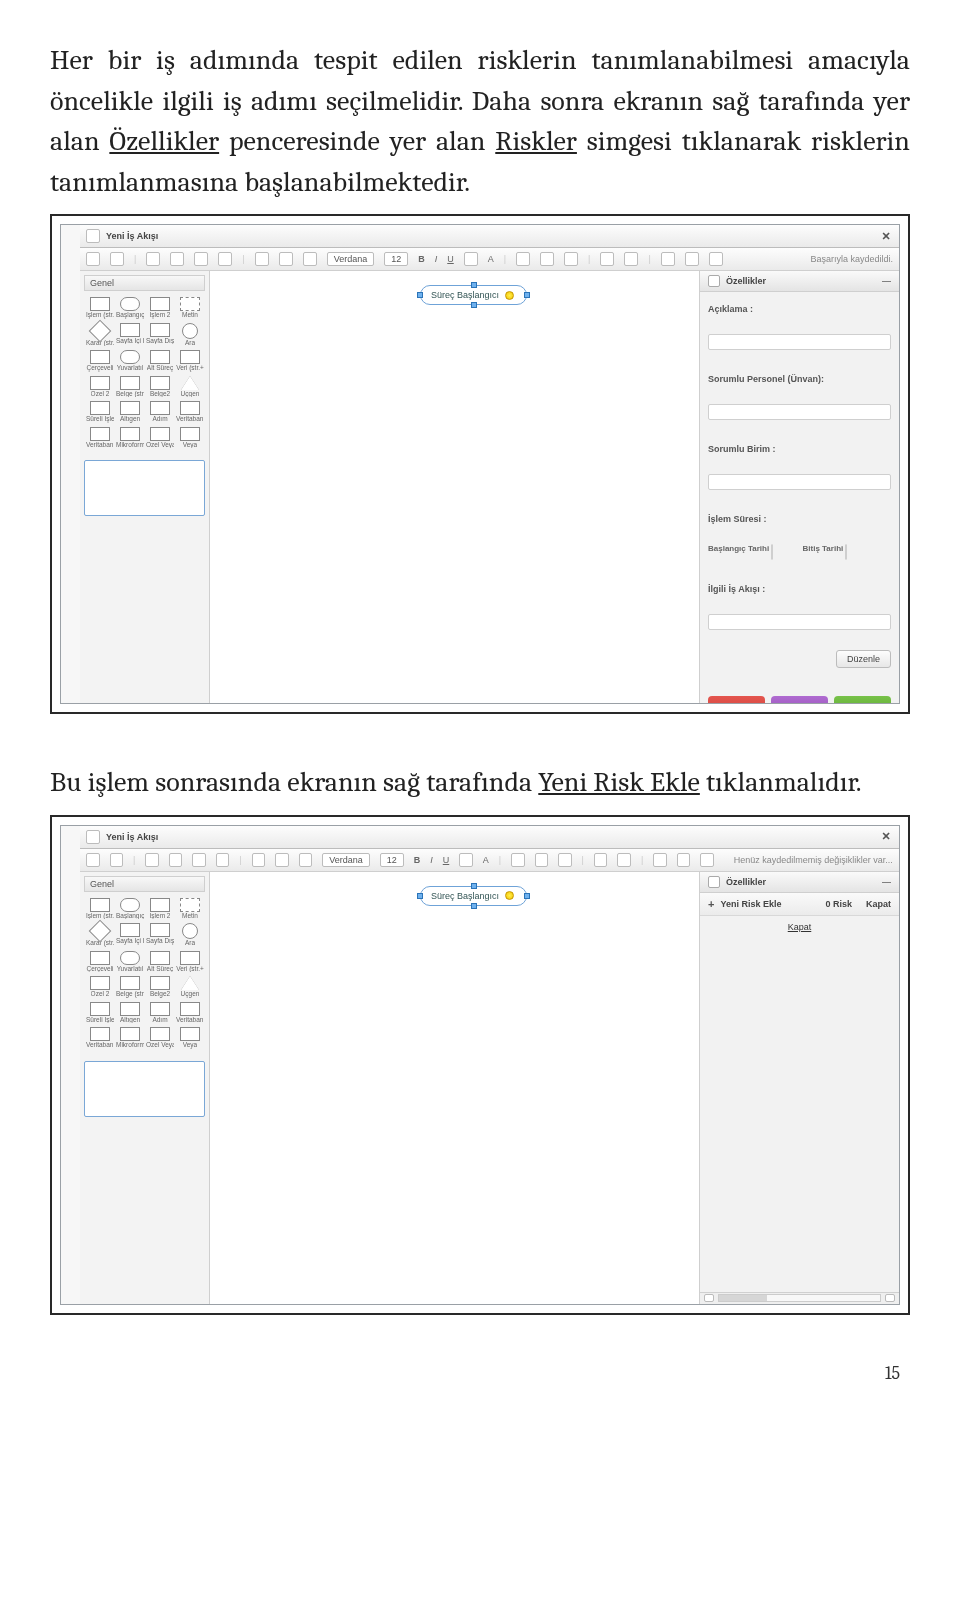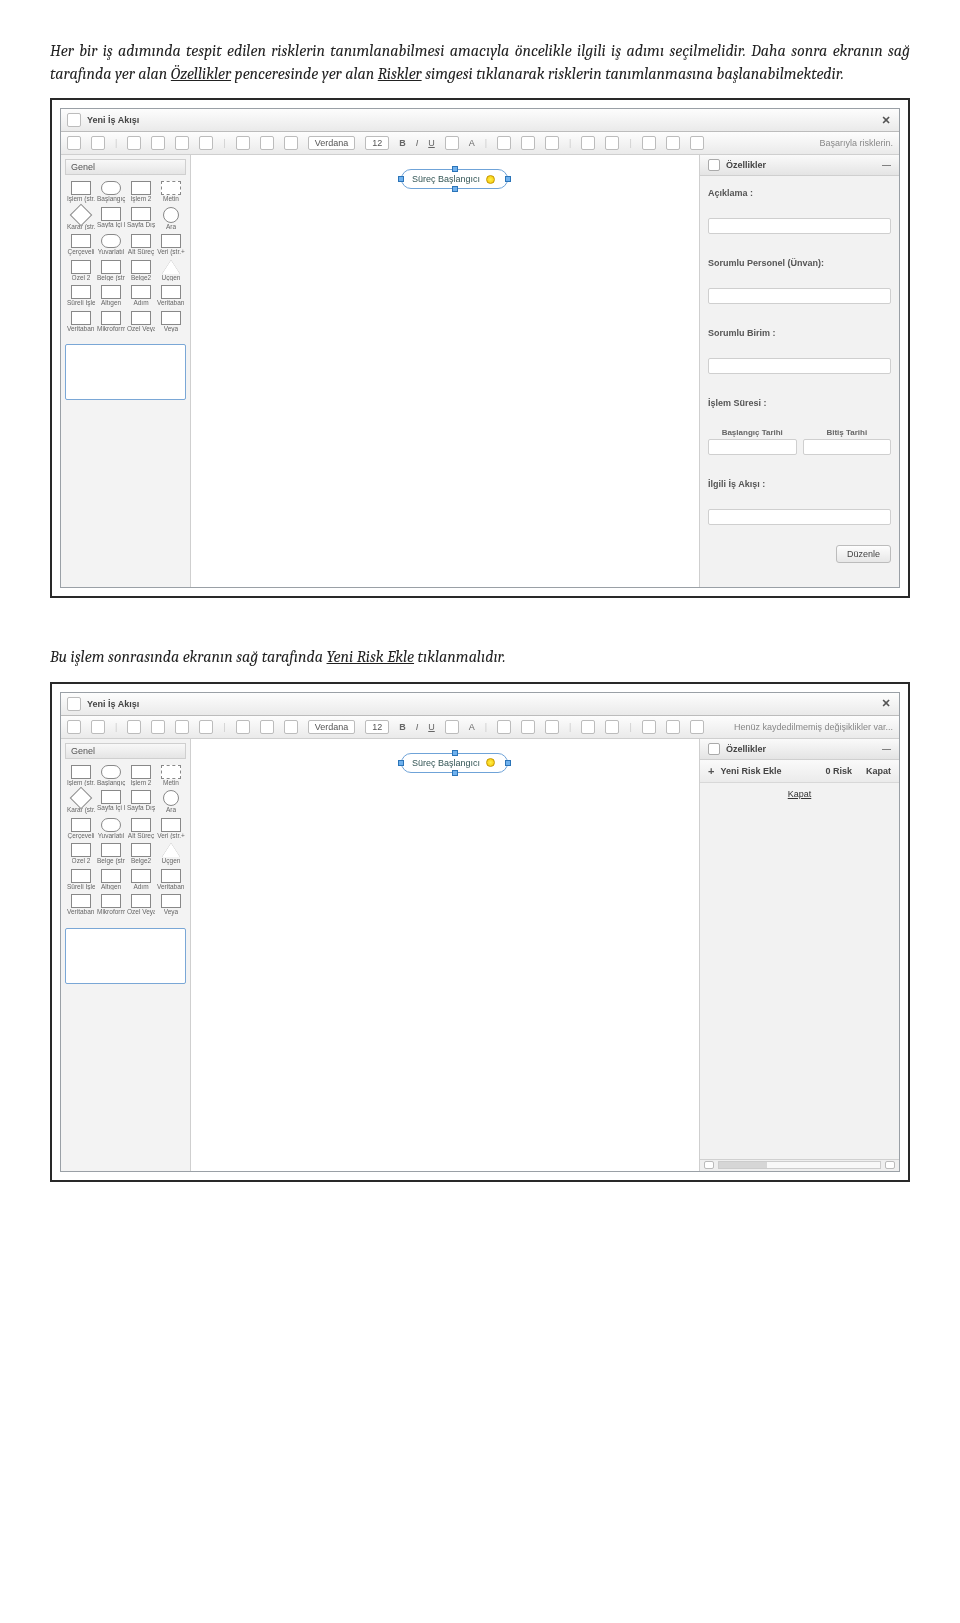--- a/index.html
+++ b/index.html
@@ -7,43 +7,43 @@
     margin: 0;
     background: #fff;
     font-family: Cambria, Georgia, "Times New Roman", serif;
     width: 960px;
     color: #222;
   }
   .page {
     padding: 36px 50px 40px 50px;
   }
   .para {
-    font-size: 16px;
+    font-size: 28px;
     line-height: 1.45;
     text-align: justify;
     margin: 4px 0 12px 0;
-    font-style: italic;
   }
   .para .ul { text-decoration: underline; }
   .figure-frame {
     border: 2px solid #292929;
     padding: 8px;
     margin: 10px 0 48px 0;
     background: #fff;
   }
   .app {
     border: 1px solid #9aa0a6;
     background: #f7f7f7;
     font-family: Arial, Helvetica, sans-serif;
     font-size: 9px;
     color: #555;
     display: flex;
     flex-direction: column;
     height: 480px;
     overflow: hidden;
+    padding-left: 19px;
   }
   .app-title {
     background: linear-gradient(#fdfdfd,#eaeaea);
     border-bottom: 1px solid #bcbcbc;
     padding: 4px 6px;
     display: flex;
     align-items: center;
     gap: 6px;
     font-weight: bold;
     color: #444;
@@ -181,21 +181,21 @@
   .sp-head .ico {
     width: 12px; height: 12px; border: 1px solid #aaa; background:#fff; border-radius:2px;
   }
   .sp-body { padding: 8px; display:flex; flex-direction:column; gap:20px; }
   .field-lab { font-size: 9px; font-weight: bold; color:#555; margin-top:4px; }
   .field {
     border: 1px solid #cfcfcf; background:#fff;
     height: 16px; border-radius: 2px;
   }
   .field-row { display:flex; gap:6px; }
-  .field-row .f-col { flex:1; display:flex; flex-direction:column; gap:2px; }
+  .field-row .f-col { flex:1; display:flex; flex-direction:row; gap:2px; }
   .f-col .lbl { font-size:8px; font-weight:bold; color:#666; text-align:center; }
   .btn-small {
     align-self: flex-end;
     border: 1px solid #bcbcbc;
     background: linear-gradient(#fdfdfd,#e7e7e7);
     padding: 3px 10px; font-size: 9px; border-radius: 3px;
     color:#444;
   }
   .btn-row { display:flex; gap:6px; margin-top: 8px; }
   .big-btn {
@@ -281,21 +281,21 @@
         <span class="tb-ico"></span>
         <span class="tb-ico"></span>
         <span class="tb-sep">|</span>
         <span class="tb-ico"></span>
         <span class="tb-ico"></span>
         <span class="tb-sep">|</span>
         <span class="tb-ico"></span>
         <span class="tb-ico"></span>
         <span class="tb-ico"></span>
         <span class="spacer"></span>
-        <span class="status-txt">Başarıyla risklerin.</span>
+        <span class="status-txt">Başarıyla kaydedildi.</span>
       </div>
       <div class="app-body">
 
         <div class="palette">
           <div class="palette-header">
             <span>Genel</span>
           </div>
           <div class="palette-grid">
             <div class="p-item">
                 <div class="p-shape"></div>
@@ -640,13 +640,14 @@
             <div class="sb-track">
                 <div class="sb-thumb"></div>
               </div>
             <div class="sb-arrow"></div>
           </div>
         </div>
       </div>
     </div>
   </div>
 
+  <div class="page-num">15</div>
 </div>
 
 </body></html>

